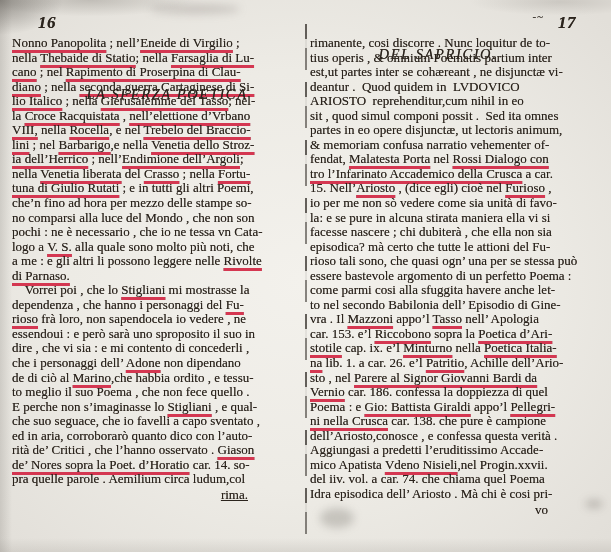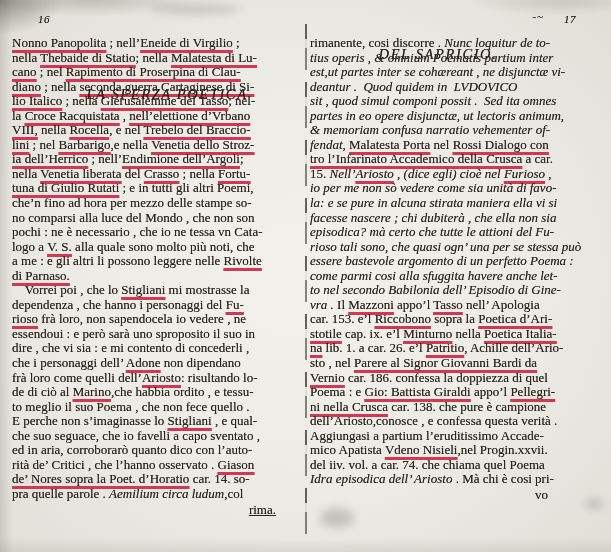--- a/index.html
+++ b/index.html
@@ -19,35 +19,35 @@
       linear-gradient(to top, rgba(120,115,108,.14) 0, rgba(120,115,108,0) 14px);
   }
   .page{position:absolute;top:12px;}
   .page-left{left:12px;width:292px;}
   .page-right{left:310px;width:296px;}
   .page-header{position:relative;height:20px;font-style:italic;font-size:14.5px;
     letter-spacing:1.6px;text-shadow:0 0 .5px rgba(43,36,29,.75);white-space:pre;}
   .page-header .title{display:block;text-align:center;}
   .page-left .title{padding-left:18px;margin-top:23px;}
   .page-right .title{padding-right:40px;}
-  .pageno{position:absolute;top:1px;font-size:11px;letter-spacing:.5px;}
+  .pageno{position:absolute;top:1px;font-size:17px;letter-spacing:.5px;font-weight:bold;}
   .page-left .pageno{left:26px;}
   .page-right .pageno{right:30px;}
   .hdr-marks{position:absolute;right:62px;top:-2px;font-size:11px;letter-spacing:1px;color:#3c362f;}
   .textblock{margin-top:4px;}
   .line{height:14.55px;line-height:14.55px;font-size:13px;white-space:pre;
     text-shadow:0 0 .45px rgba(43,36,29,.62);}
   .seg{display:inline;}
-  .i{font-style:italic;}
+  .i{}
   .u{text-decoration:underline;text-decoration-color:rgba(223,49,79,.90);
      text-decoration-thickness:2.6px;text-underline-offset:2.5px;
      -webkit-text-decoration-skip-ink:none;text-decoration-skip-ink:none;margin-top:48px;}
   .catchword-line{height:15px;line-height:15px;font-size:13px;text-align:right;
     text-shadow:0 0 .45px rgba(43,36,29,.62);}
-  .page-left .catchword-line{padding-right:28px;text-decoration:underline;}
+  .page-left .catchword-line{padding-right:56px;text-decoration:underline;}
   .page-right .catchword-line{padding-right:58px;}
   .gutter{position:absolute;left:305px;top:24px;width:2px;height:512px;
     background:repeating-linear-gradient(to bottom,
       rgba(45,40,35,.72) 0 15px, rgba(45,40,35,.08) 15px 24px, rgba(45,40,35,.55) 24px 46px, rgba(45,40,35,0) 46px 58px);}
   .smudge{position:absolute;border-radius:50%;filter:blur(4px);pointer-events:none;}
   .smudge-a{left:320px;top:508px;width:34px;height:20px;background:rgba(105,100,92,.28);}
   .smudge-b{left:585px;top:500px;width:18px;height:8px;background:rgba(85,80,74,.30);}
   .smudge-c{left:150px;top:4px;width:90px;height:10px;background:rgba(110,105,98,.25);}
 </style>
 </head>
@@ -59,21 +59,21 @@
 <div class="smudge smudge-c"></div>
 <div class="gutter"></div>
 
 <div class="page page-left">
   <div class="page-header">
     <span class="pageno">16</span>
     <span class="title">LA SFERZA POETICA</span>
   </div>
   <div class="textblock">
       <div class="line"><span class="seg u">Nonno Panopolita</span><span class="seg"> ; nell’</span><span class="seg u">Eneide di Virgilio</span><span class="seg"> ;</span></div>
-      <div class="line"><span class="seg">nella </span><span class="seg u">Thebaide di Statio</span><span class="seg">; nella </span><span class="seg u">Malatesta di Lu-</span></div>
+      <div class="line"><span class="seg">nella </span><span class="seg u">Thebaide di Statio</span><span class="seg">; nella </span><span class="seg u">Farsaglia di Lu-</span></div>
       <div class="line"><span class="seg u">cano</span><span class="seg"> ; nel </span><span class="seg u">Rapimento di Proserpina di Clau-</span></div>
       <div class="line"><span class="seg u">diano</span><span class="seg"> ; nella </span><span class="seg u">seconda guerra Cartaginese di Si-</span></div>
       <div class="line"><span class="seg u">lio Italico</span><span class="seg"> ; nella </span><span class="seg u">Gierusalemme del Tasso</span><span class="seg">; nel-</span></div>
       <div class="line"><span class="seg">la </span><span class="seg u">Croce Racquistata</span><span class="seg"> , </span><span class="seg u">nell’elettione d’Vrbano</span></div>
       <div class="line"><span class="seg u">VIII,</span><span class="seg"> nella </span><span class="seg u">Rocella</span><span class="seg">, e nel </span><span class="seg u">Trebelo del Braccio-</span></div>
       <div class="line"><span class="seg u">lini</span><span class="seg"> ; nel </span><span class="seg u">Barbarigo</span><span class="seg">,e nella </span><span class="seg u">Venetia dello Stroz-</span></div>
       <div class="line"><span class="seg u">ia dell’Herrico</span><span class="seg"> ; nell’</span><span class="seg u">Endimione dell’Argoli</span><span class="seg">;</span></div>
       <div class="line"><span class="seg">nella </span><span class="seg u">Venetia liberata</span><span class="seg"> del </span><span class="seg u">Crasso</span><span class="seg"> ; nella </span><span class="seg u">Fortu-</span></div>
       <div class="line"><span class="seg u">tuna di Giulio Rutati</span><span class="seg"> ; e in tutti gli altri Poemi,</span></div>
       <div class="line"><span class="seg">che’n fino ad hora per mezzo delle stampe so-</span></div>
@@ -81,21 +81,20 @@
       <div class="line"><span class="seg">pochi : ne è necessario , che io ne tessa vn Cata-</span></div>
       <div class="line"><span class="seg">logo a </span><span class="seg u">V. S.</span><span class="seg"> alla quale sono molto più noti, che</span></div>
       <div class="line"><span class="seg">a me : e gli altri li possono leggere nelle </span><span class="seg u">Rivolte</span></div>
       <div class="line"><span class="seg u">di Parnaso.</span></div>
       <div class="line"><span class="seg">    Vorrei poi , che lo </span><span class="seg u">Stigliani</span><span class="seg"> mi mostrasse la</span></div>
       <div class="line"><span class="seg">dependenza , che hanno i personaggi del </span><span class="seg u">Fu-</span></div>
       <div class="line"><span class="seg u">rioso</span><span class="seg"> frà loro, non sapendocela io vedere , ne</span></div>
       <div class="line"><span class="seg">essendoui : e però sarà uno sproposito il suo in</span></div>
       <div class="line"><span class="seg">dire , che vi sia : e mi contento di concederli ,</span></div>
       <div class="line"><span class="seg">che i personaggi dell’ </span><span class="seg u">Adone</span><span class="seg"> non dipendano</span></div>
-      <div class="line"><span class="seg">frà loro come quelli dell’</span><span class="seg u">Ariosto</span><span class="seg">: risultando lo-</span></div>
       <div class="line"><span class="seg">de di ciò al </span><span class="seg u">Marino</span><span class="seg">,che habbia ordito , e tessu-</span></div>
       <div class="line"><span class="seg">to meglio il suo Poema , che non fece quello .</span></div>
       <div class="line"><span class="seg">E perche non s’imaginasse lo </span><span class="seg u">Stigliani</span><span class="seg"> , e qual-</span></div>
       <div class="line"><span class="seg">che suo seguace, che io favelli a capo sventato ,</span></div>
       <div class="line"><span class="seg">ed in aria, corroborarò quanto dico con l’auto-</span></div>
       <div class="line"><span class="seg">rità de’ Critici , che l’hanno osservato . </span><span class="seg u">Giason</span></div>
       <div class="line"><span class="seg u">de’ Nores sopra la Poet. d’Horatio</span><span class="seg"> car. 14. so-</span></div>
       <div class="line"><span class="seg">pra quelle parole . </span><span class="seg i">Aemilium circa ludum</span><span class="seg">,col</span></div>
     </div>
   <div class="catchword-line">rima.</div>
@@ -105,20 +104,21 @@
   <div class="page-header">
     <span class="title">DEL SAPRICIO.</span>
     <span class="hdr-marks">-~</span>
     <span class="pageno">17</span>
   </div>
   <div class="textblock">
       <div class="line"><span class="seg">rimanente, cosi discorre . </span><span class="seg i">Nunc loquitur de to-</span></div>
       <div class="line"><span class="seg i">tius operis , &amp; omnium Poematis partium inter</span></div>
       <div class="line"><span class="seg i">est,ut partes inter se cohæreant , ne disjunctæ vi-</span></div>
       <div class="line"><span class="seg i">deantur .  Quod quidem in  LVDOVICO</span></div>
+      <div class="line"><span class="seg i">ARIOSTO  reprehenditur,cum nihil in eo</span></div>
       <div class="line"><span class="seg i">sit , quod simul componi possit .  Sed ita omnes</span></div>
       <div class="line"><span class="seg i">partes in eo opere disjunctæ, ut lectoris animum,</span></div>
       <div class="line"><span class="seg i">&amp; memoriam confusa narratio vehementer of-</span></div>
       <div class="line"><span class="seg i">fendat,</span><span class="seg"> </span><span class="seg u">Malatesta Porta</span><span class="seg"> nel </span><span class="seg u">Rossi Dialogo con</span></div>
       <div class="line"><span class="seg u">tro l’Infarinato Accademico della Crusca</span><span class="seg"> a car.</span></div>
       <div class="line"><span class="seg">15. </span><span class="seg i">Nell’</span><span class="seg u i">Ariosto</span><span class="seg i"> , (dice egli) cioè nel </span><span class="seg u i">Furioso</span><span class="seg i"> ,</span></div>
       <div class="line"><span class="seg i">io per me non sò vedere come sia unità di favo-</span></div>
       <div class="line"><span class="seg i">la: e se pure in alcuna stirata maniera ella vi si</span></div>
       <div class="line"><span class="seg i">facesse nascere ; chi dubiterà , che ella non sia</span></div>
       <div class="line"><span class="seg i">episodica? mà certo che tutte le attioni del Fu-</span></div>
@@ -128,19 +128,19 @@
       <div class="line"><span class="seg i">to nel secondo Babilonia dell’ Episodio di Gine-</span></div>
       <div class="line"><span class="seg i">vra .</span><span class="seg"> Il </span><span class="seg u">Mazzoni</span><span class="seg"> appo’l </span><span class="seg u">Tasso</span><span class="seg"> nell’ Apologia</span></div>
       <div class="line"><span class="seg">car. 153. e’l </span><span class="seg u">Riccobono</span><span class="seg"> sopra la </span><span class="seg u">Poetica d’Ari-</span></div>
       <div class="line"><span class="seg u">stotile</span><span class="seg"> cap. ix. e’l </span><span class="seg u">Minturno</span><span class="seg"> nella </span><span class="seg u">Poetica Italia-</span></div>
       <div class="line"><span class="seg u">na</span><span class="seg"> lib. 1. a car. 26. e’l </span><span class="seg u">Patritio</span><span class="seg">, Achille dell’Ario-</span></div>
       <div class="line"><span class="seg">sto , nel </span><span class="seg u">Parere al Signor Giovanni Bardi da</span></div>
       <div class="line"><span class="seg u">Vernio</span><span class="seg"> car. 186. confessa la doppiezza di quel</span></div>
       <div class="line"><span class="seg">Poema : e </span><span class="seg u">Gio: Battista Giraldi</span><span class="seg"> appo’l </span><span class="seg u">Pellegri-</span></div>
       <div class="line"><span class="seg u">ni nella Crusca</span><span class="seg"> car. 138. che pure è campione</span></div>
       <div class="line"><span class="seg">dell’Ariosto,conosce , e confessa questa verità .</span></div>
-      <div class="line"><span class="seg">Aggiungasi a partium l’eruditissimo Accade-</span></div>
+      <div class="line"><span class="seg">Aggiungasi a predetti l’eruditissimo Accade-</span></div>
       <div class="line"><span class="seg">mico Apatista </span><span class="seg u">Vdeno Nisieli</span><span class="seg">,nel Progin.xxvii.</span></div>
       <div class="line"><span class="seg">del iiv. vol. a car. 74. che chiama quel Poema</span></div>
       <div class="line"><span class="seg i">Idra episodica dell’ Ariosto</span><span class="seg"> . Mà chi è cosi pri-</span></div>
     </div>
   <div class="catchword-line">vo</div>
 </div>
 
 </body></html>

